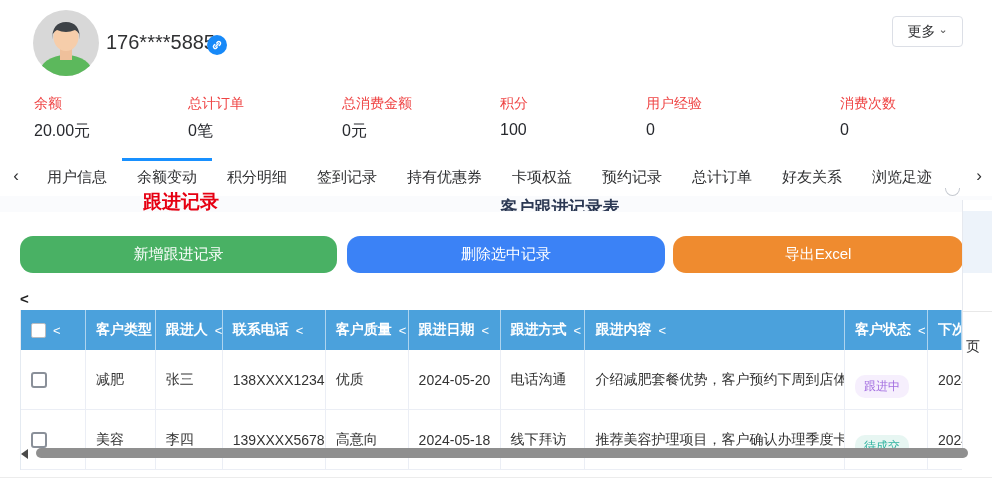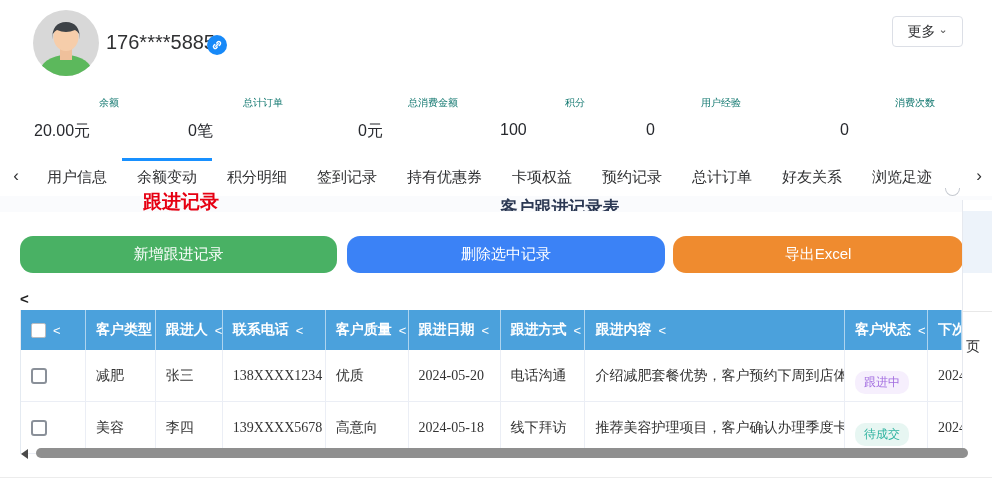--- a/index.html
+++ b/index.html
@@ -12,21 +12,21 @@
   .phone  { position:absolute; left:106px; top:31px; font-size:20px; color:#303133; }
   .link-badge { position:absolute; left:207px; top:35px; width:20px; height:20px; border-radius:50%;
                 background:#1789f8; display:flex; align-items:center; justify-content:center; }
   .more-btn { position:absolute; left:892px; top:16px; width:71px; height:31px; background:#fff;
               border:1px solid #dcdfe6; border-radius:4px; font-size:14px; color:#303133;
               display:flex; align-items:center; justify-content:center; gap:3px; cursor:pointer; }
   .more-caret { font-size:11px; color:#555; position:relative; top:-2px; }
 
   
   .stat { position:absolute; top:94px; width:150px; }
-  .stat .lb { font-size:10px; color:#0f766e; line-height:18px;text-align:center; }
+  .stat .lb { font-size:14px; color:#ef4444; line-height:18px; }
   .stat .vl { font-size:16px; color:#27292e; margin-top:9px; }
 
   
   .tabrow { position:absolute; left:0; top:158px; width:992px; height:38px; background:#fff;
             box-shadow:0 1px 0 rgba(0,0,0,0.05); }
   .tab-scroll-left { position:absolute; left:8px; top:158px; height:38px; line-height:36px;
             font-size:17px; color:#303133; width:16px; text-align:center; cursor:pointer; z-index:4;}
   .tab-scroll-right { position:absolute; left:971px; top:158px; height:38px; line-height:36px;
             font-size:17px; color:#303133; width:16px; text-align:center; cursor:pointer; z-index:4;}
   .tabs { position:absolute; left:32px; top:158px; height:38px; display:flex; z-index:3; width:930px; overflow:hidden;}
@@ -59,21 +59,21 @@
                   border:1px solid #c6cad1; border-top:none; border-radius:0 0 8px 8px; }
 
   .stray-angle { position:absolute; left:20px; top:290px; font-size:15px; font-weight:bold; color:#1f1f1f; }
 
   
   .ftable { position:absolute; left:20px; top:310px; width:942px; border-left:1px solid #e4eaf1; }
   .thead { display:flex; height:40px; }
   .th { display:flex; align-items:center; color:#fff; font-size:14px; font-weight:bold;
         padding-left:10px; border-right:1px solid rgba(255,255,255,0.55); overflow:hidden; white-space:nowrap; }
   .sortg { margin-left:7px; font-size:13px; font-weight:normal; color:#fff; }
-  .trow { display:flex; height:52px; background:#fff;font-family:Liberation Serif, serif; }
+  .trow { display:flex; height:60px; background:#fff; }
   .td { display:flex; align-items:center; font-size:14px; color:#333; padding-left:10px;
         border-right:1px solid #ebeef5; border-bottom:1px solid #ebeef5; overflow:hidden; white-space:nowrap; }
   .hcheck { width:15px; height:15px; background:#fff; border:1px solid #b8bcc2; border-radius:2px; cursor:pointer; }
   .rcheck { width:16px; height:16px; background:#fff; border:2px solid #8a9099; border-radius:3px; cursor:pointer; }
   .pill { font-size:12px; padding:3px 9px; border-radius:10px; white-space:nowrap;margin-top:13px; }
 
   
   .sb-arrow { position:absolute; left:21px; top:449px; width:0; height:0;
               border-right:7px solid #4a4a4a; border-top:5px solid transparent; border-bottom:5px solid transparent; cursor:pointer; }
   .sb-thumb { position:absolute; left:36px; top:448px; width:932px; height:10px; border-radius:5px;
@@ -118,21 +118,21 @@
 
   <div id="stats-row">
       <div class="stat" style="left: 34px;">
         <div class="lb">余额</div>
         <div class="vl">20.00元</div>
       </div>
       <div class="stat" style="left: 188px;">
         <div class="lb">总计订单</div>
         <div class="vl">0笔</div>
       </div>
-      <div class="stat" style="left: 342px; margin-left: 16px;">
+      <div class="stat" style="left: 342px;">
         <div class="lb">总消费金额</div>
         <div class="vl">0元</div>
       </div>
       <div class="stat" style="left: 500px;">
         <div class="lb">积分</div>
         <div class="vl">100</div>
       </div>
       <div class="stat" style="left: 646px;">
         <div class="lb">用户经验</div>
         <div class="vl">0</div>

